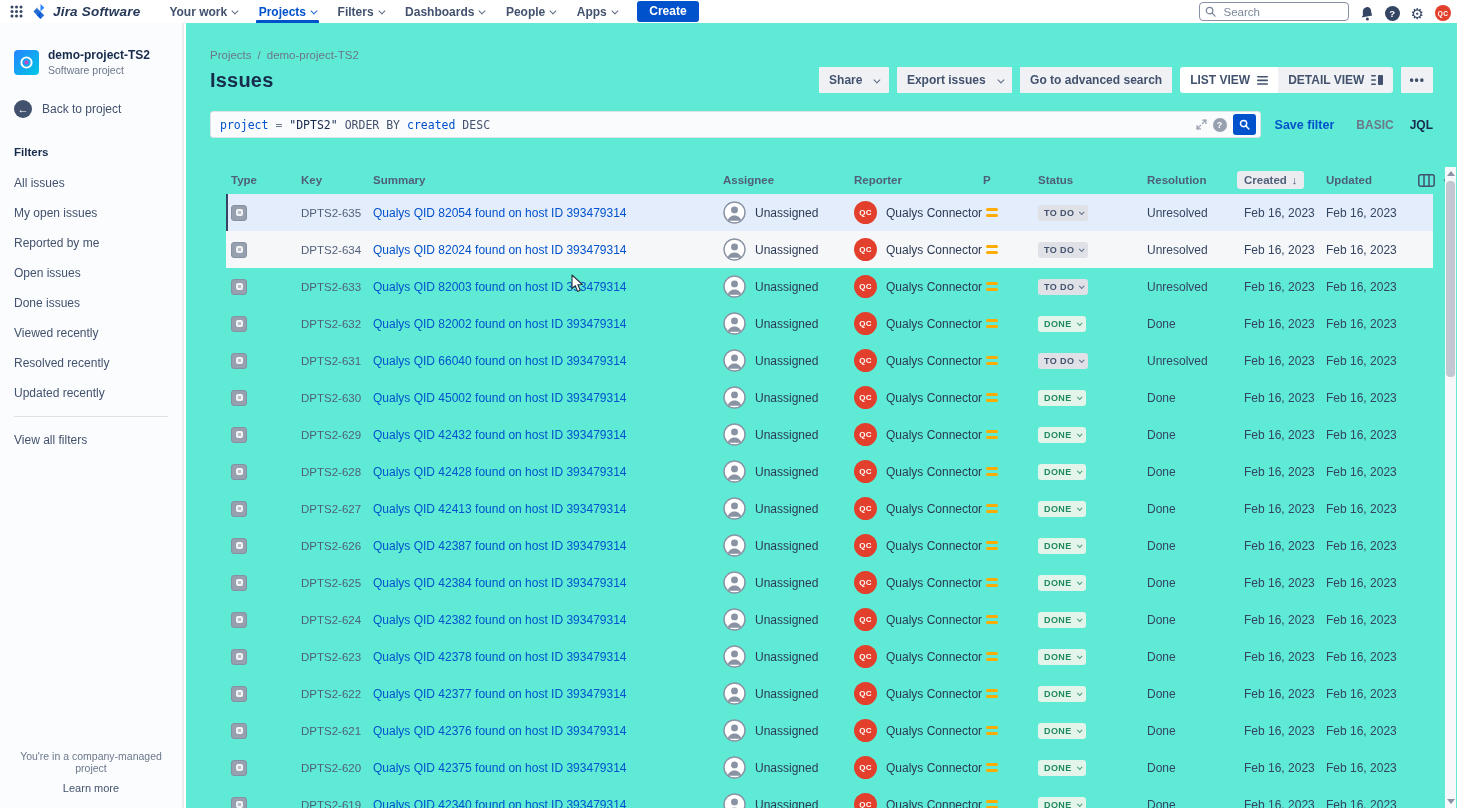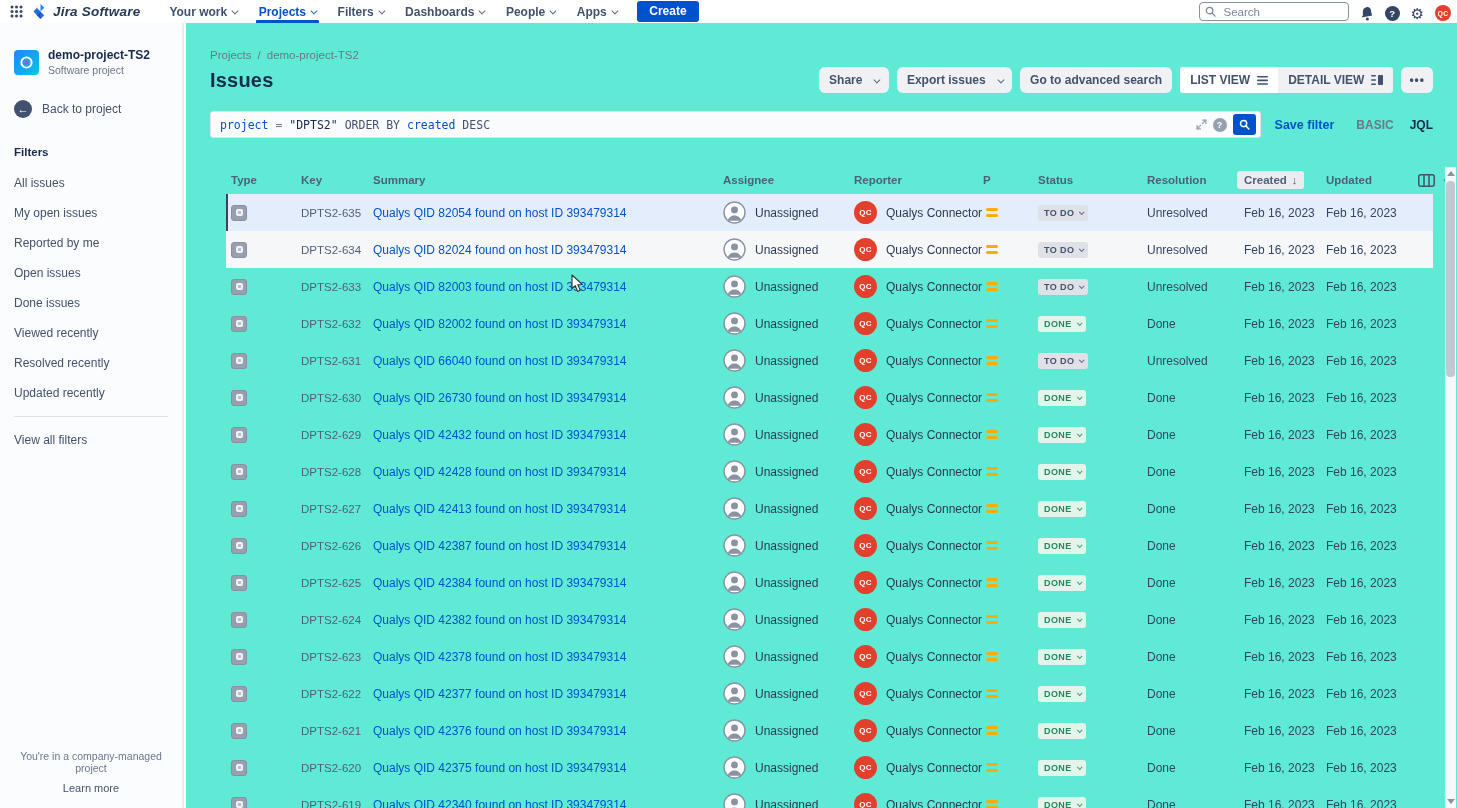--- a/index.html
+++ b/index.html
@@ -46,21 +46,21 @@
   .footer-link { display:inline-block; margin-top:8px; font-size:11px; color:#42526E; cursor:pointer; }
 
   
   .main { position:absolute; top:23px; left:186px; right:0; bottom:0; background:#5eead4; overflow:hidden; }
   .breadcrumb { padding:26px 24px 0; font-size:11.5px; color:#6B778C; }
   .breadcrumb a { color:#6B778C; text-decoration:none; cursor:pointer; }
   .crumb-sep { margin:0 6px; }
   .title-row { display:flex; align-items:center; justify-content:space-between; padding:6px 24px 0; }
   .page-title { font-size:20px; font-weight:700; color:#172B4D; letter-spacing:.2px; }
   .title-actions { display:flex; align-items:center; gap:8px; }
-  .btn { display:inline-flex; align-items:center; gap:7px; height:26px; padding:0 10px; background:#F0F1F4; border:none; border-radius:6px; font-family:inherit; font-size:12px; font-weight:600; color:#42526E; cursor:pointer; white-space:nowrap; }
+  .btn { display:inline-flex; align-items:center; gap:7px; height:26px; padding:0 10px; background:#F0F1F4; border:none; border-radius:1px; font-family:inherit; font-size:12px; font-weight:600; color:#42526E; cursor:pointer; white-space:nowrap; }
   .btn.white { background:#fff; }
   .view-group { display:flex; align-items:center; }
   .view-group .btn { border-radius:0; }
   .view-group .btn:first-child { border-radius:3px 0 0 3px; }
   .view-group .btn:last-child { border-radius:0 3px 3px 0; }
   .btn-more { font-size:12px; letter-spacing:1px; padding:0 8px; }
 
   
   .jql-row { display:flex; align-items:center; gap:14px; padding:18px 24px 0; }
   .jql-field { flex:1; display:flex; align-items:center; height:27px; background:#FAFBFC; border:1.5px solid #DFE1E6; border-radius:3px; padding:0 4px 0 9px; }
@@ -521,21 +521,21 @@
     <span class="cell c-updated">Feb 16, 2023</span>
   </div>
         <div class="tgrid row">
     <span class="cell c-type">
       <span class="type-icon">
               <span class="type-dot"></span>
             </span>
     </span>
     <span class="cell c-key">DPTS2-630</span>
     <span class="cell c-summary">
-            <a class="summary-link">Qualys QID 26730 found on host ID 393479314</a>
+            <a class="summary-link">Qualys QID 45002 found on host ID 393479314</a>
           </span>
     <span class="cell c-assignee">
       <span class="avatar"><svg width="23" height="23" viewBox="0 0 24 24">
                 <circle cx="12" cy="12" r="11" fill="#fff" stroke="#8993A4" stroke-width="1.6"></circle>
                 <circle cx="12" cy="9.3" r="3.6" fill="#8993A4"></circle>
                 <path d="M4.6 20.5 C6.4 16.4 8.8 15 12 15 C15.2 15 17.6 16.4 19.4 20.5 Z" fill="#8993A4"></path>
               </svg></span>
       <span>Unassigned</span>
     </span>
     <span class="cell c-reporter">

